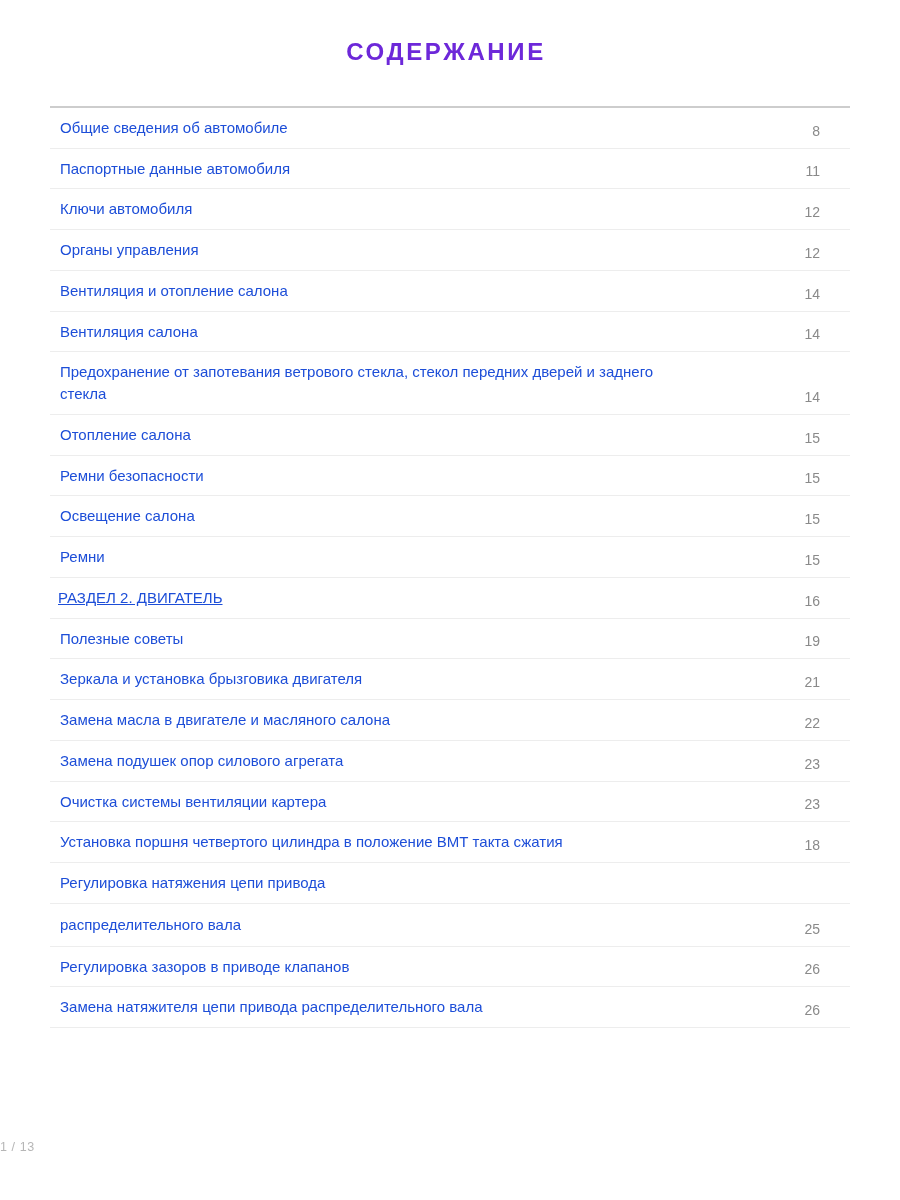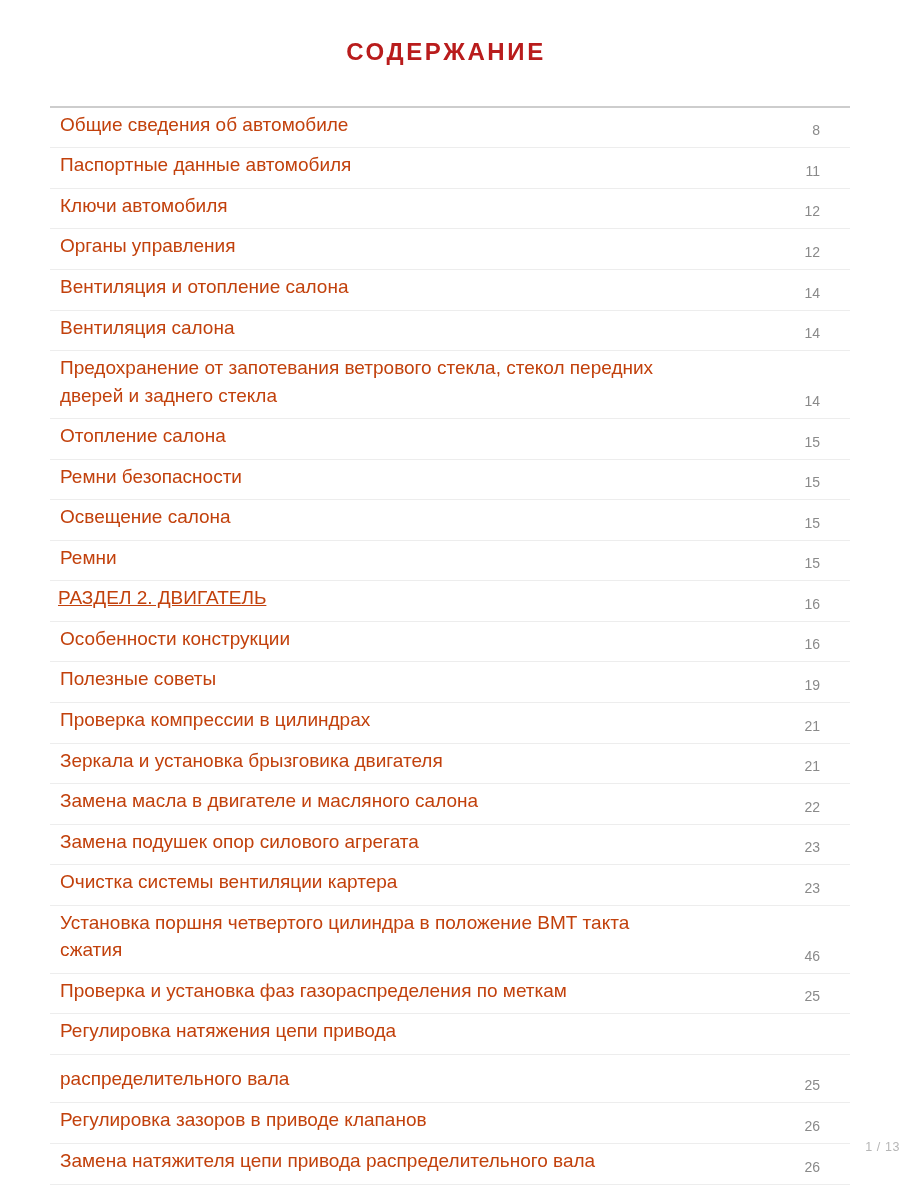--- a/index.html
+++ b/index.html
@@ -25,21 +25,21 @@
   }
 
   
   .doc-title {
     margin: 0;
     padding: 38px 8px 0 0;
     text-align: center;
     font-size: 24px;
     font-weight: bold;
     letter-spacing: 2.6px;
-    color: #b91c1c;
+    color: #6d28d9;
     line-height: 1.2;
   }
 
   .title-rule {
     width: 800px;
     margin: 39px auto 0 auto;
     height: 2px;
     background: #cdcdcd;
   }
 
@@ -54,24 +54,24 @@
   .toc tr {
     border-bottom: 1px solid #ededed;
   }
 
   .toc td {
     padding: 0;
     vertical-align: bottom;
   }
 
   .toc td.title-cell {
-    font-size: 19px;
+    font-size: 15px;
     line-height: 1.45;
-    color: #c2410c;
-    padding: 3px 20px 9px 10px;
+    color: #1d4ed8;
+    padding: 9px 20px 9px 10px;
     word-wrap: break-word;
   }
 
   .toc td.page-cell {
     width: 112px;
     font-size: 14px;
     color: #8a8a8a;
     text-align: right;
     padding: 9px 30px 9px 0;
     white-space: nowrap;
@@ -88,21 +88,21 @@
     padding-top: 10px;
     padding-bottom: 10px;
   }
 
   
   .footer {
     position: absolute;
     left: 0;
     right: 0;
     top: 1140px;
-    text-align: right;
+    text-align: left;
     font-size: 12.5px;
     color: #b6b6b6;
     letter-spacing: 0.6px;
   }
 </style>
 </head>
 <body>
 
 <div class="page">
 
@@ -154,54 +154,42 @@
         </tr>
         <tr>
           <td class="title-cell">Ремни</td>
           <td class="page-cell">15</td>
         </tr>
         <tr>
           <td class="title-cell section">РАЗДЕЛ 2. ДВИГАТЕЛЬ</td>
           <td class="page-cell">16</td>
         </tr>
         <tr>
-          <td class="title-cell">Особенности конструкции</td>
-          <td class="page-cell">16</td>
-        </tr>
-        <tr>
           <td class="title-cell">Полезные советы</td>
           <td class="page-cell">19</td>
         </tr>
         <tr>
-          <td class="title-cell">Проверка компрессии в цилиндрах</td>
-          <td class="page-cell">21</td>
-        </tr>
-        <tr>
           <td class="title-cell">Зеркала и установка брызговика двигателя</td>
           <td class="page-cell">21</td>
         </tr>
         <tr>
           <td class="title-cell">Замена масла в двигателе и масляного салона</td>
           <td class="page-cell">22</td>
         </tr>
         <tr>
           <td class="title-cell">Замена подушек опор силового агрегата</td>
           <td class="page-cell">23</td>
         </tr>
         <tr>
           <td class="title-cell">Очистка системы вентиляции картера</td>
           <td class="page-cell">23</td>
         </tr>
         <tr>
           <td class="title-cell">Установка поршня четвертого цилиндра в положение ВМТ такта сжатия</td>
-          <td class="page-cell">46</td>
-        </tr>
-        <tr>
-          <td class="title-cell">Проверка и установка фаз газораспределения по меткам</td>
-          <td class="page-cell">25</td>
+          <td class="page-cell">18</td>
         </tr>
         <tr>
           <td class="title-cell">Регулировка натяжения цепи привода</td>
           <td class="page-cell"></td>
         </tr>
         <tr>
           <td class="title-cell cont">распределительного вала</td>
           <td class="page-cell">25</td>
         </tr>
         <tr>

